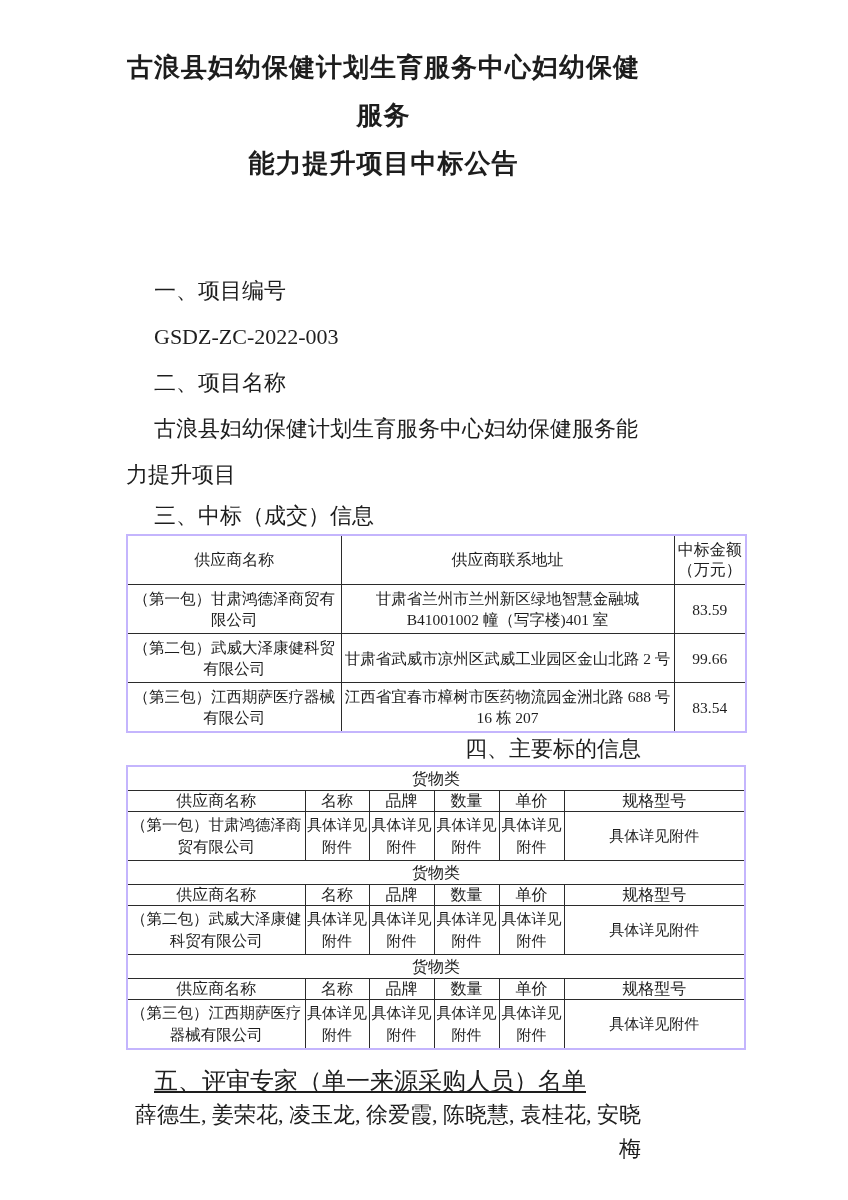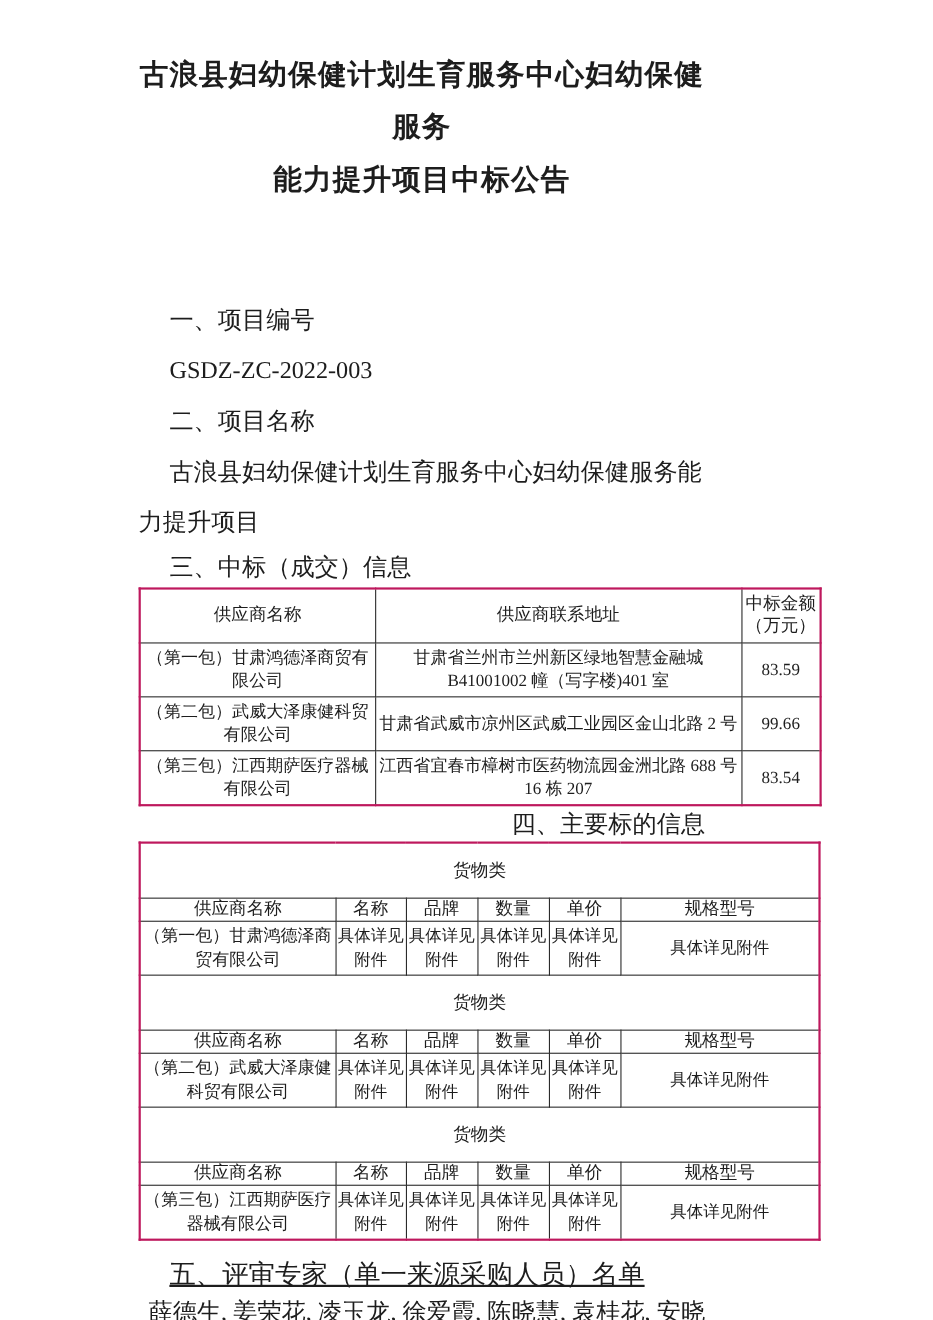--- a/index.html
+++ b/index.html
@@ -54,21 +54,21 @@
   .names-line {
     font-size: 22px;
     line-height: 34px;
     margin: 0;
     text-align: right;
   }
   table {
     border-collapse: collapse;
     table-layout: fixed;
     width: 619px;
-    border: 2px solid #be185d;
+    border: 2px solid #c4b5fd;
   }
   td {
     border: 1px solid #2b2b2b;
     text-align: center;
     vertical-align: middle;
     overflow: hidden;
     padding: 2px 3px;
   }
   
   .award-table td.hdr {
@@ -79,21 +79,21 @@
   .award-table td.cell {
     font-size: 15.5px;
     line-height: 21px;
     height: 44px;
   }
   
   .subject-table td.cat {
     font-size: 16px;
     line-height: 21px;
     height: 21px;
-    padding: 14px;
+    padding: 1px;
   }
   .subject-table td.shdr {
     font-size: 16px;
     line-height: 18px;
     height: 18px;
     padding: 1px;
   }
   .subject-table td.scell {
     font-size: 15px;
     line-height: 22px;

